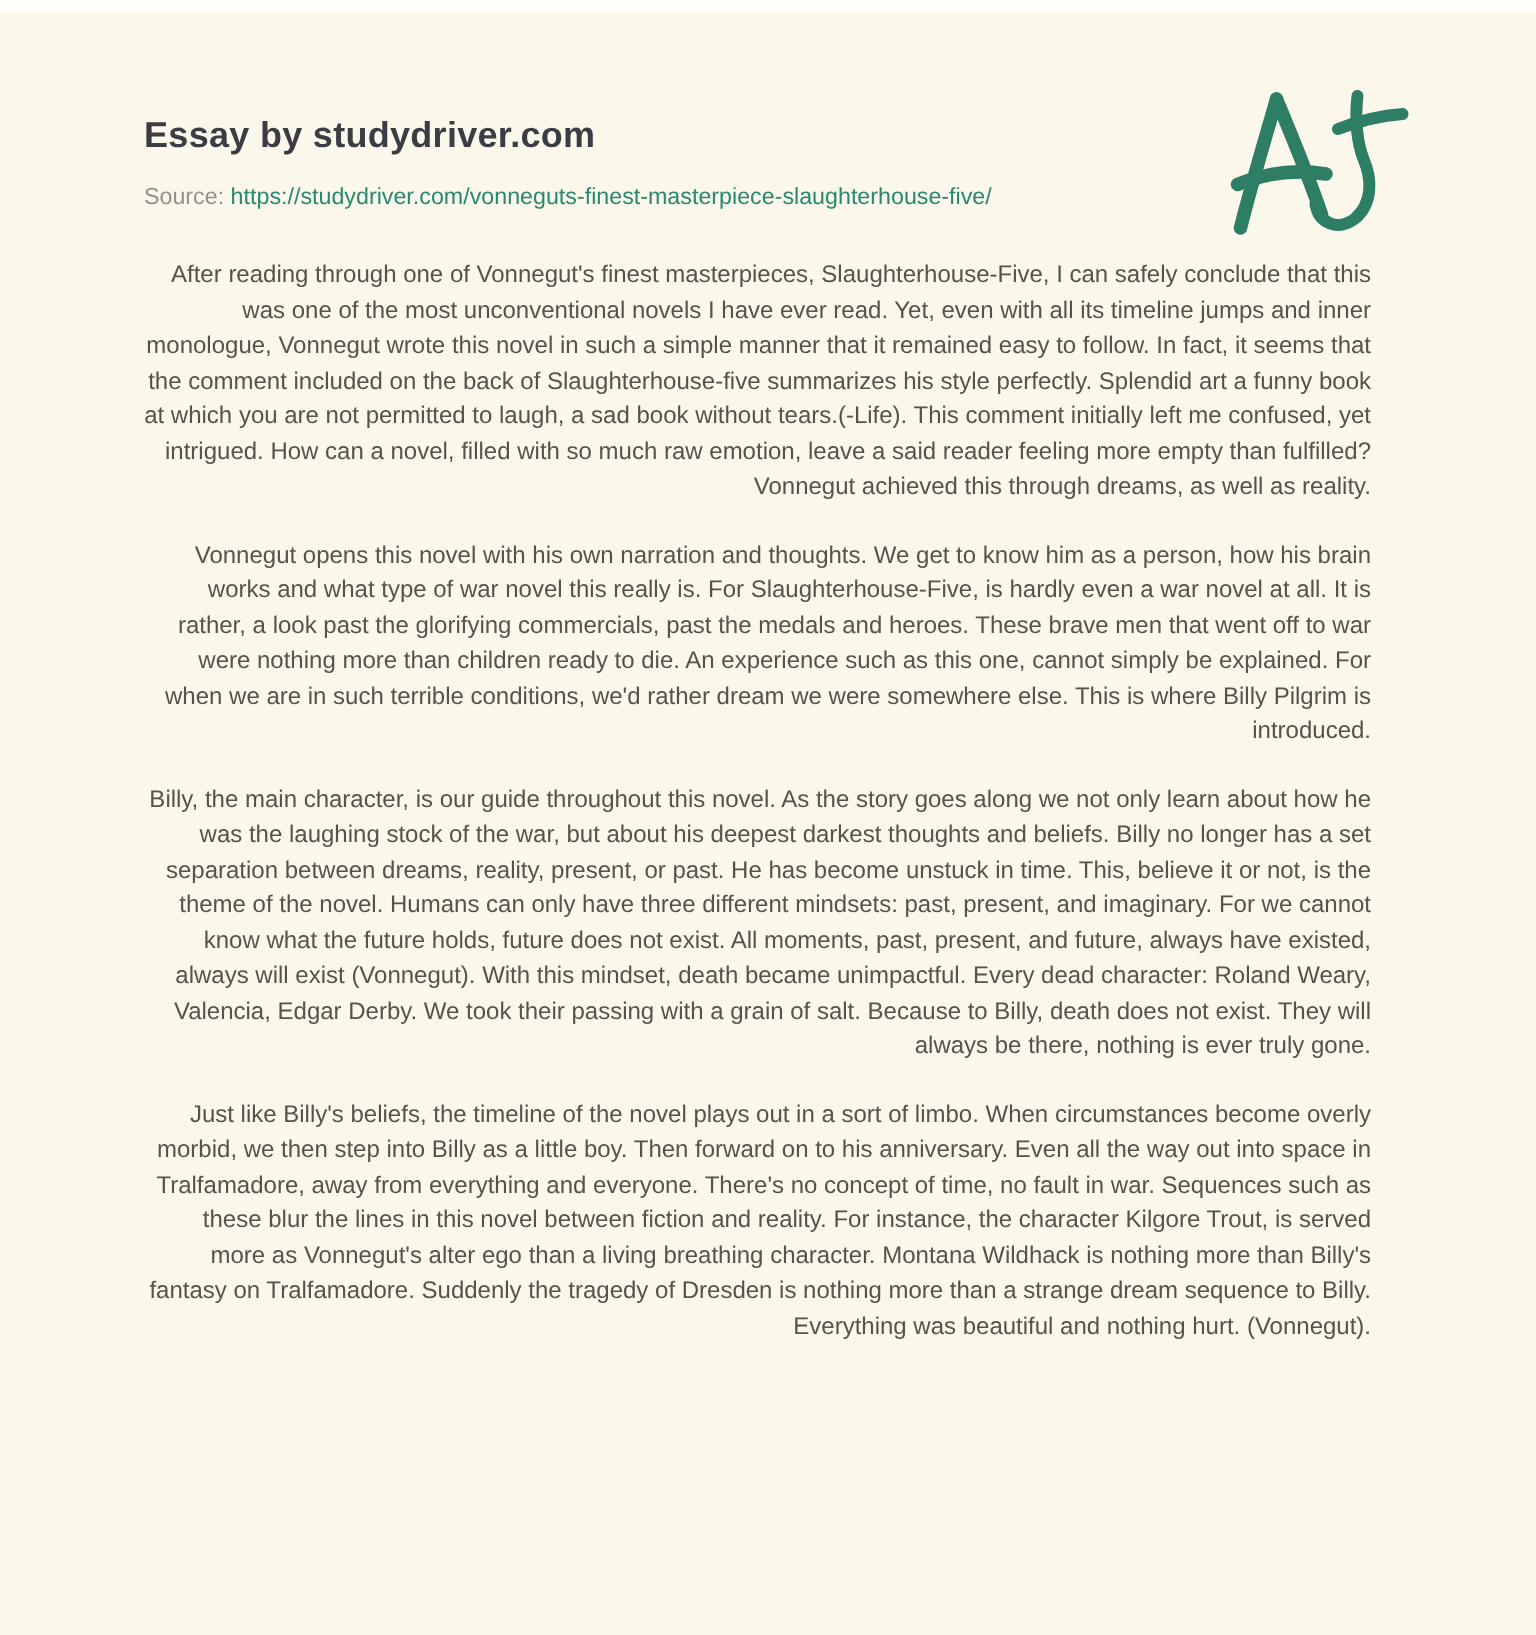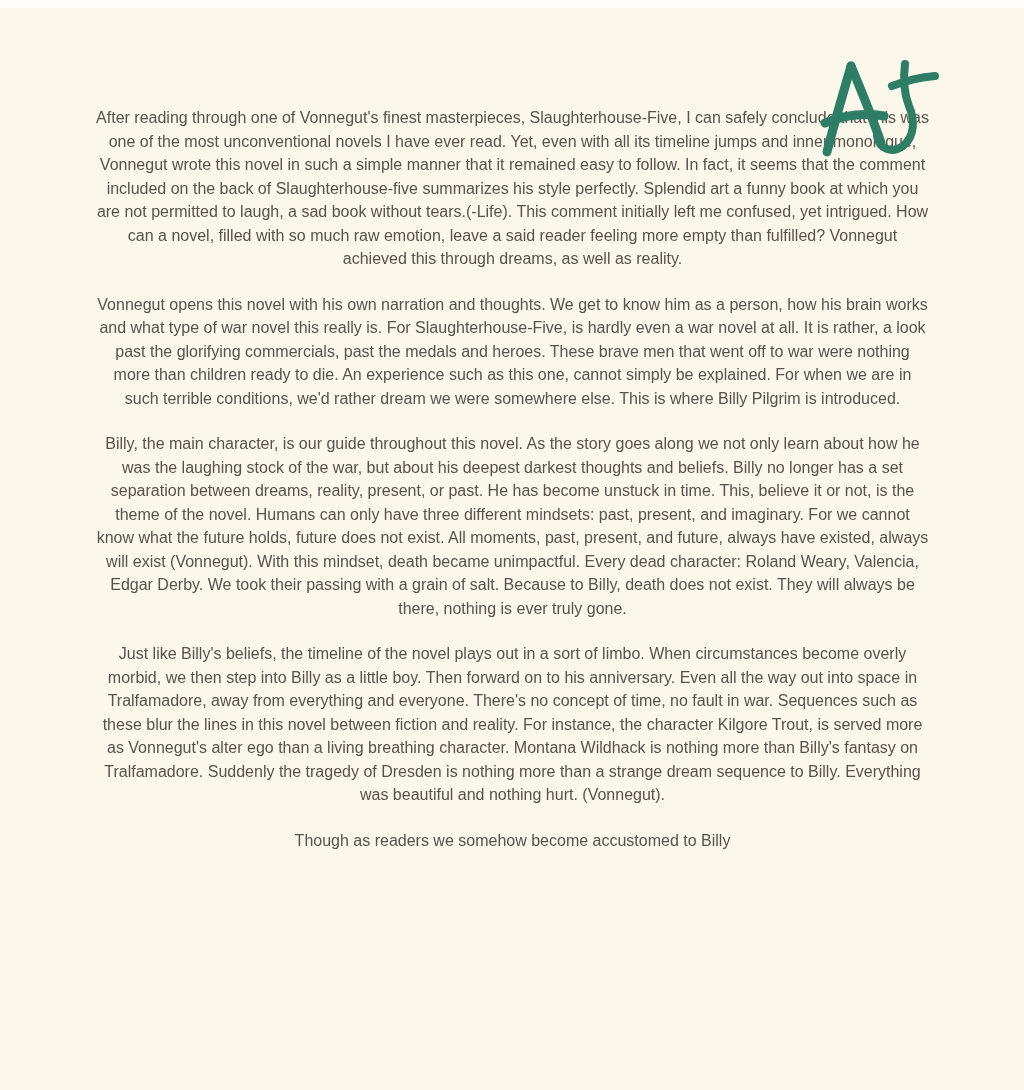--- a/index.html
+++ b/index.html
@@ -57,37 +57,44 @@
   .logo svg { display: block; width: 100%; height: 100%; }
   h1.article-title {
     margin: 102px 0 0 0;
     font-size: 29px;
     font-weight: 700;
     line-height: 36px;
     letter-spacing: -0.6px;
     color: #1f1e1c;
   }
   .article-body p {
-    margin: 22px 1px 0 0;
+    margin: 22px 16px 0 0;
     font-size: 16px;
     line-height: 23.5px;
     color: #56534c;
-    text-align: center;
+    text-align: right;
   }
   .article-body p.first {
     margin-top: 30px;
   }
 </style>
 </head>
 <body>
 
 <div class="top-strip"></div>
 
 <div class="page">
 
+  <div class="doc-header">
+    <h2>Essay by studydriver.com</h2>
+    <div class="source-row">
+      <span>Source:</span>
+      <a>https://studydriver.com/vonneguts-finest-masterpiece-slaughterhouse-five/</a>
+    </div>
+  </div>
 
   <div class="logo">
     <svg viewBox="0 0 130 115" xmlns="http://www.w3.org/2000/svg" fill="none" stroke="#2e7e65" stroke-linecap="round" stroke-linejoin="round">
 
       <path d="M31 10 C 26 28, 15 64, 7 96" stroke-width="9"></path>
 
       <path d="M31 10 C 40 32, 52 60, 61 87" stroke-width="9"></path>
 
       <path d="M5 67 C 24 59, 45 57, 64 60" stroke-width="9"></path>
 
@@ -96,16 +103,15 @@
       <path d="M85 8 C 83 24, 85 40, 89 50 C 95 64, 95 80, 83 90 C 72 98, 59 93, 57 80" stroke-width="8"></path>
     </svg>
   </div>
 
 
   <div class="article-body">
     <p class="first">After reading through one of Vonnegut's finest masterpieces, Slaughterhouse-Five, I can safely conclude that this was one of the most unconventional novels I have ever read. Yet, even with all its timeline jumps and inner monologue, Vonnegut wrote this novel in such a simple manner that it remained easy to follow. In fact, it seems that the comment included on the back of Slaughterhouse-five summarizes his style perfectly. Splendid art a funny book at which you are not permitted to laugh, a sad book without tears.(-Life). This comment initially left me confused, yet intrigued. How can a novel, filled with so much raw emotion, leave a said reader feeling more empty than fulfilled? Vonnegut achieved this through dreams, as well as reality.</p>
     <p>Vonnegut opens this novel with his own narration and thoughts. We get to know him as a person, how his brain works and what type of war novel this really is. For Slaughterhouse-Five, is hardly even a war novel at all. It is rather, a look past the glorifying commercials, past the medals and heroes. These brave men that went off to war were nothing more than children ready to die. An experience such as this one, cannot simply be explained. For when we are in such terrible conditions, we'd rather dream we were somewhere else. This is where Billy Pilgrim is introduced.</p>
     <p>Billy, the main character, is our guide throughout this novel. As the story goes along we not only learn about how he was the laughing stock of the war, but about his deepest darkest thoughts and beliefs. Billy no longer has a set separation between dreams, reality, present, or past. He has become unstuck in time. This, believe it or not, is the theme of the novel. Humans can only have three different mindsets: past, present, and imaginary. For we cannot know what the future holds, future does not exist. All moments, past, present, and future, always have existed, always will exist (Vonnegut). With this mindset, death became unimpactful. Every dead character: Roland Weary, Valencia, Edgar Derby. We took their passing with a grain of salt. Because to Billy, death does not exist. They will always be there, nothing is ever truly gone.</p>
     <p>Just like Billy's beliefs, the timeline of the novel plays out in a sort of limbo. When circumstances become overly morbid, we then step into Billy as a little boy. Then forward on to his anniversary. Even all the way out into space in Tralfamadore, away from everything and everyone. There's no concept of time, no fault in war. Sequences such as these blur the lines in this novel between fiction and reality. For instance, the character Kilgore Trout, is served more as Vonnegut's alter ego than a living breathing character. Montana Wildhack is nothing more than Billy's fantasy on Tralfamadore. Suddenly the tragedy of Dresden is nothing more than a strange dream sequence to Billy. Everything was beautiful and nothing hurt. (Vonnegut).</p>
-    <p>Though as readers we somehow become accustomed to Billy</p>
   </div>
 
 </div>
 
 </body></html>

